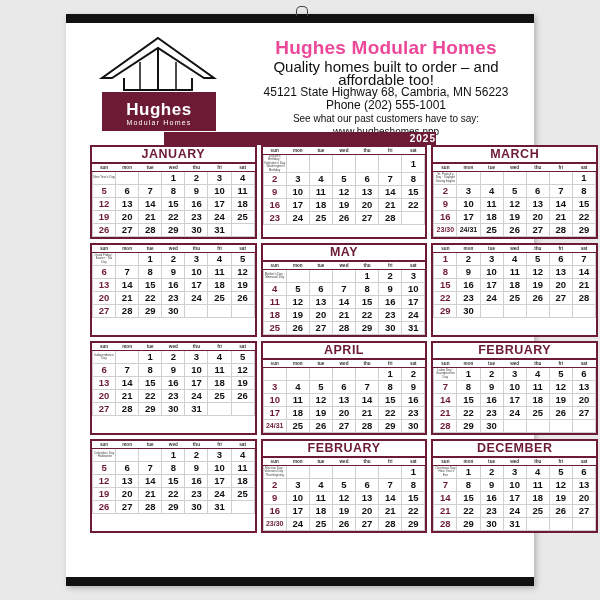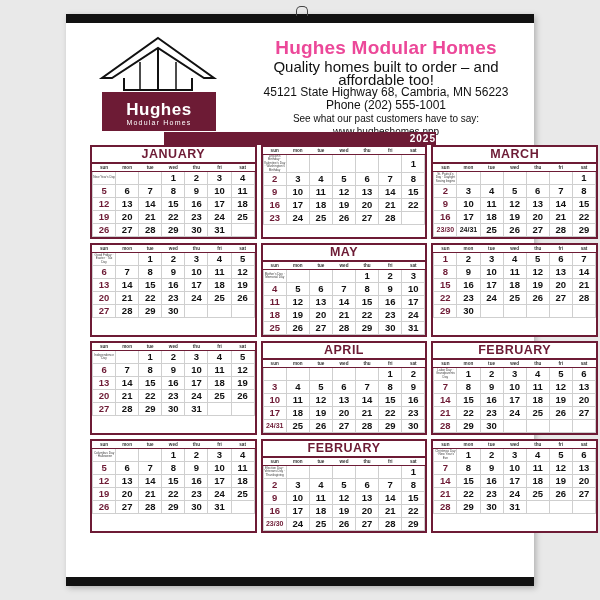--- a/index.html
+++ b/index.html
@@ -833,20 +833,21 @@
                 <td class="">25</td>
                 <td class="">26</td>
                 <td class="">27</td>
                 <td class="">28</td>
                 <td class="">29</td>
               </tr>
             </tbody>
           </table>
         </div>
         <div class="month">
+          <div class="mname">DECEMBER</div>
           <table class="cal">
             <thead>
               <tr>
                 <th>sun</th>
                 <th>mon</th>
                 <th>tue</th>
                 <th>wed</th>
                 <th>thu</th>
                 <th>fri</th>
                 <th>sat</th>

